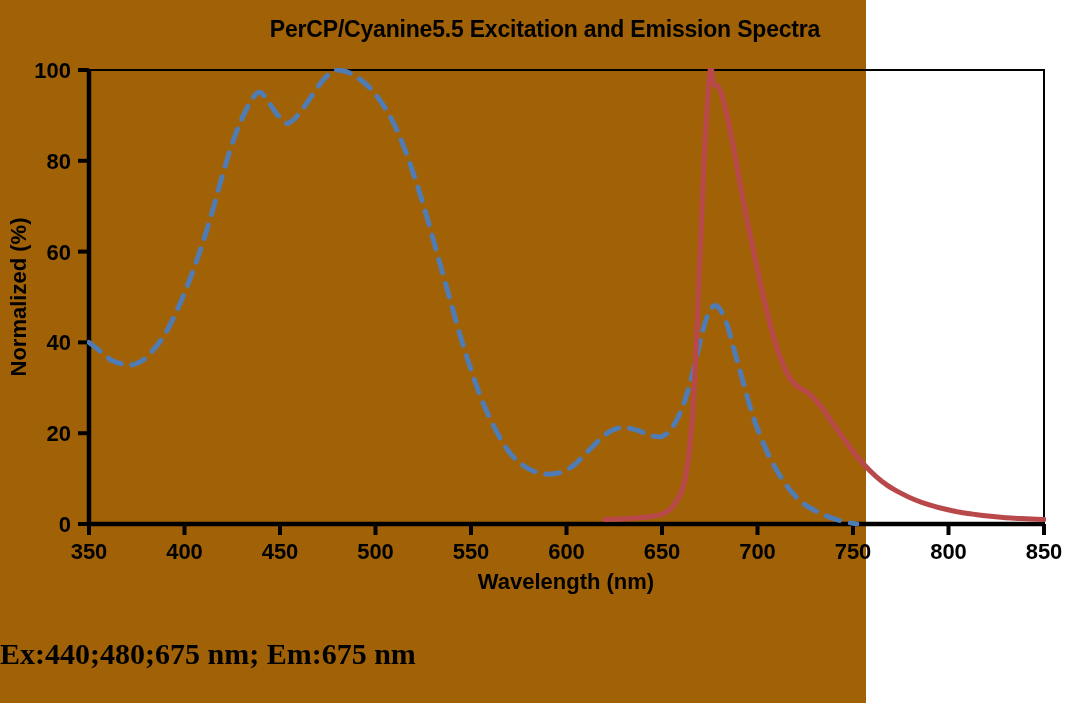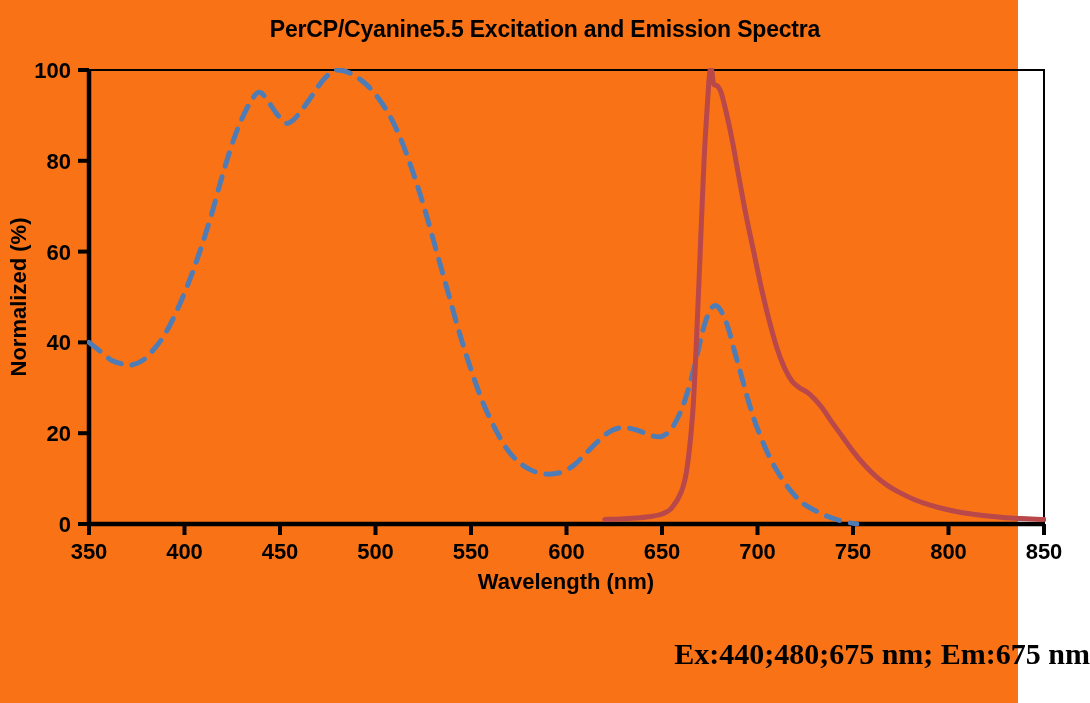--- a/index.html
+++ b/index.html
@@ -9,23 +9,23 @@
   }
   body {
     width: 1090px;
     height: 703px;
     font-family: "Liberation Sans", sans-serif;
     color: #000000;
     overflow: hidden;
   }
   #figure {
     position: relative;
-    width: 1018px;
+    width: 866px;
     height: 703px;
-    background: #f97316;
+    background: #a16207;
   }
   #chart-title {
     position: absolute;
     left: 0;
     top: 16px;
     width: 1090px;
     text-align: center;
     font-family: "Liberation Sans", sans-serif;
     font-size: 23px;
     font-weight: bold;
@@ -35,21 +35,21 @@
   #plot-svg {
     position: absolute;
     left: 0;
     top: 0;
   }
   #caption {
     position: absolute;
     left: 0;
     top: 637px;
     width: 1090px;
-    text-align: right;
+    text-align: left;
     font-family: "Liberation Serif", serif;
     font-size: 30px;
     font-weight: bold;
     color: #000000;
   }
   .axis-tick-label {
     font-family: "Liberation Sans", sans-serif;
     font-size: 22px;
     font-weight: bold;
     fill: #000000;

